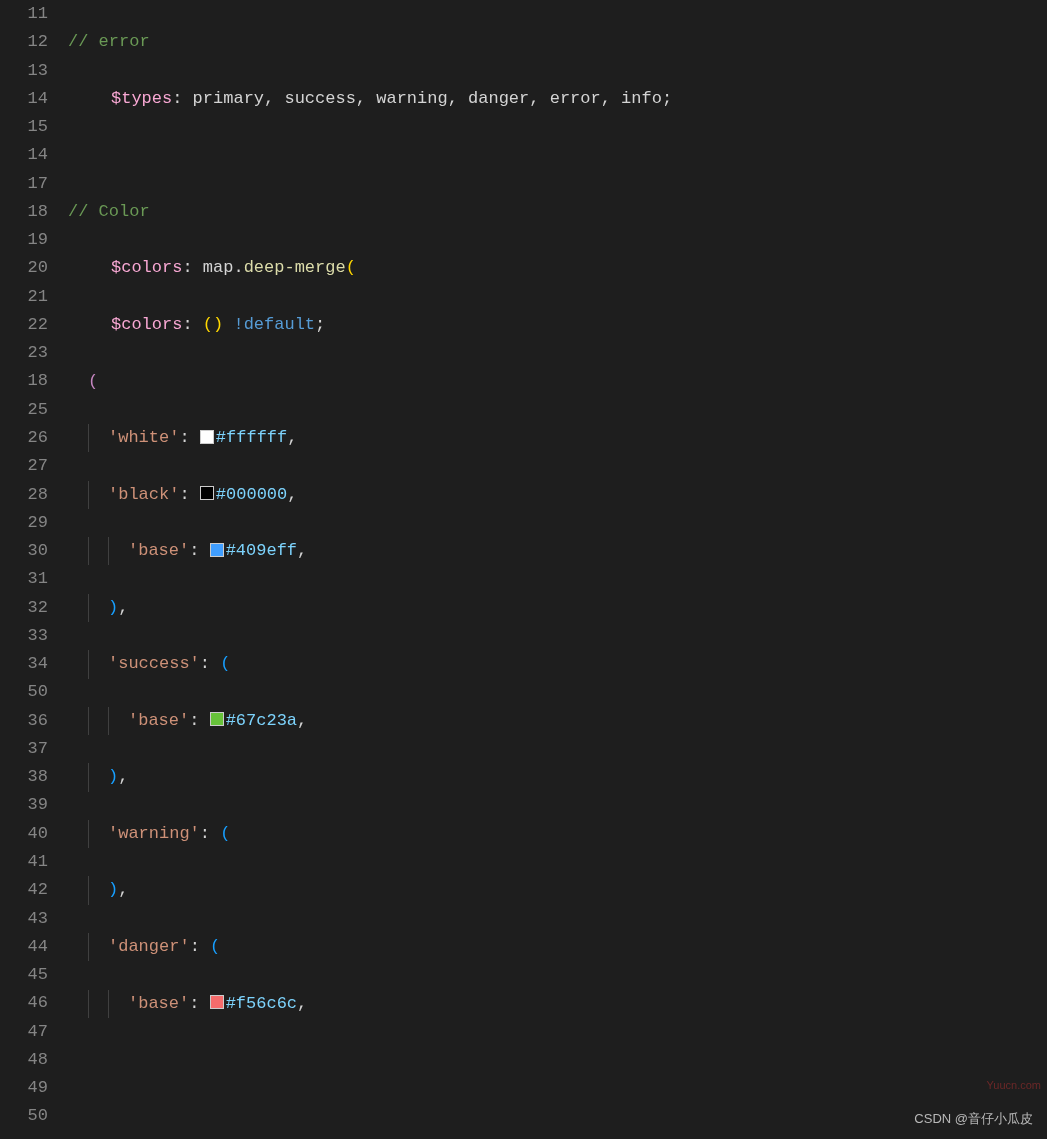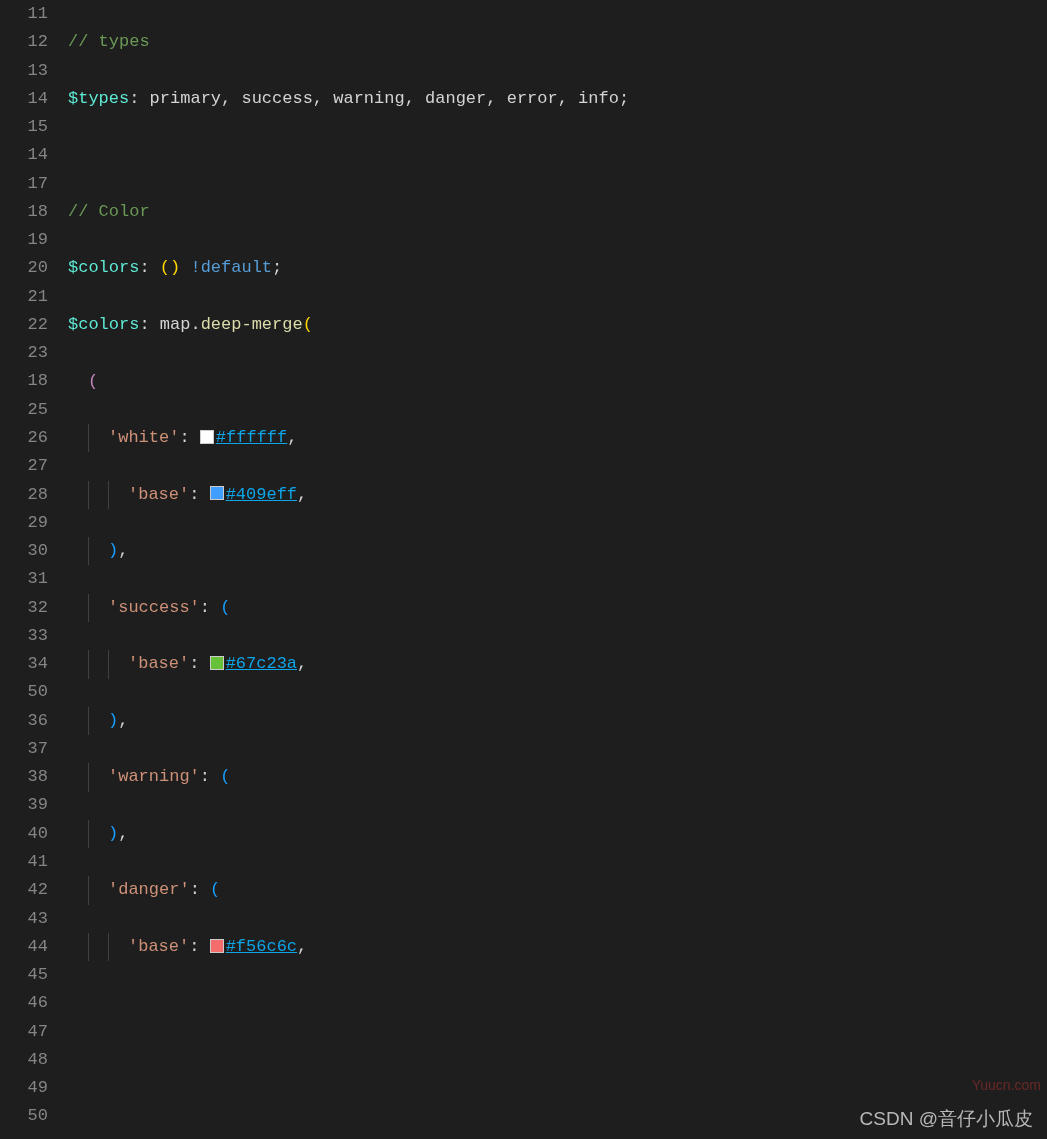--- a/index.html
+++ b/index.html
@@ -18,29 +18,29 @@
   .gutter {
     width: 68px;
     text-align: right;
     padding-right: 20px;
     color: #858585;
     user-select: none;
   }
   .code { flex: 1; white-space: pre; }
   .line { height: 28.28px; }
   .c-comment { color: #6a9955; }
-  .c-var { color: #5eead4; }
+  .c-var { color: #f9a8d4; margin-left: 43px; }
   .c-punct { color: #d4d4d4; }
   .c-keyword { color: #569cd6; }
   .c-func { color: #dcdcaa; }
   .c-string { color: #ce9178; }
   .c-paren { color: #c586c0; }
   .c-paren2 { color: #179fff; }
   .c-paren3 { color: #ffd700; }
-  .c-hex { color: #0ea5e9; text-decoration: underline; }
+  .c-hex { color: #7dd3fc; }
   .swatch {
     display: inline-block;
     width: 14px;
     height: 14px;
     border: 1px solid #ccc;
     vertical-align: middle;
     margin-right: 2px;
     position: relative;
     top: -1px;
   }
@@ -51,29 +51,29 @@
     border-left: 1px solid #404040;
     vertical-align: top;
     position: relative;
   }
   .ind { display: inline-block; width: 20px; vertical-align: top; }
   .watermark-bl {
     position: absolute;
     bottom: 6px;
     right: 14px;
     color: #b8b8b8;
-    font-size: 19px;
+    font-size: 13px;
     font-family: "Microsoft YaHei", sans-serif;
   }
   .watermark-tr {
     position: absolute;
     bottom: 40px;
     right: 6px;
     color: rgba(200,50,50,0.45);
-    font-size: 14px;
+    font-size: 11px;
     font-family: Arial, sans-serif;
   }
 </style>
 </head>
 <body>
 
 <div class="editor">
   <div class="gutter" id="gutter">
       <div class="line">11</div>
       <div class="line">12</div>
@@ -110,28 +110,29 @@
       <div class="line">43</div>
       <div class="line">44</div>
       <div class="line">45</div>
       <div class="line">46</div>
       <div class="line">47</div>
       <div class="line">48</div>
       <div class="line">49</div>
       <div class="line">50</div>
     </div>
   <div class="code">
-<div class="line"><span class="c-comment">// types</span></div>
+<div class="line"><span class="c-comment">// error</span></div>
 <div class="line"><span class="c-var">$types</span><span class="c-punct">: primary, success, warning, danger, error, info;</span></div>
 <div class="line"></div>
 <div class="line"><span class="c-comment">// Color</span></div>
+<div class="line"><span class="c-var">$colors</span><span class="c-punct">: map.</span><span class="c-func">deep-merge</span><span class="c-paren3">(</span></div>
 <div class="line"><span class="c-var">$colors</span><span class="c-punct">: </span><span class="c-paren3">()</span><span class="c-punct"> </span><span class="c-keyword">!default</span><span class="c-punct">;</span></div>
-<div class="line"><span class="c-var">$colors</span><span class="c-punct">: map.</span><span class="c-func">deep-merge</span><span class="c-paren3">(</span></div>
 <div class="line"><span class="ind"></span><span class="c-paren">(</span></div>
 <div class="line"><span class="ind"></span><span class="ind"><span class="guide"></span></span><span class="c-string">'white'</span><span class="c-punct">: </span><span class="swatch" style="background:#ffffff"></span><span class="c-hex">#ffffff</span><span class="c-punct">,</span></div>
+<div class="line"><span class="ind"></span><span class="ind"><span class="guide"></span></span><span class="c-string">'black'</span><span class="c-punct">: </span><span class="swatch" style="background:#000000"></span><span class="c-hex">#000000</span><span class="c-punct">,</span></div>
 <div class="line"><span class="ind"></span><span class="ind"><span class="guide"></span></span><span class="ind"><span class="guide"></span></span><span class="c-string">'base'</span><span class="c-punct">: </span><span class="swatch" style="background:#409eff"></span><span class="c-hex">#409eff</span><span class="c-punct">,</span></div>
 <div class="line"><span class="ind"></span><span class="ind"><span class="guide"></span></span><span class="c-paren2">)</span><span class="c-punct">,</span></div>
 <div class="line"><span class="ind"></span><span class="ind"><span class="guide"></span></span><span class="c-string">'success'</span><span class="c-punct">: </span><span class="c-paren2">(</span></div>
 <div class="line"><span class="ind"></span><span class="ind"><span class="guide"></span></span><span class="ind"><span class="guide"></span></span><span class="c-string">'base'</span><span class="c-punct">: </span><span class="swatch" style="background:#67c23a"></span><span class="c-hex">#67c23a</span><span class="c-punct">,</span></div>
 <div class="line"><span class="ind"></span><span class="ind"><span class="guide"></span></span><span class="c-paren2">)</span><span class="c-punct">,</span></div>
 <div class="line"><span class="ind"></span><span class="ind"><span class="guide"></span></span><span class="c-string">'warning'</span><span class="c-punct">: </span><span class="c-paren2">(</span></div>
 <div class="line"><span class="ind"></span><span class="ind"><span class="guide"></span></span><span class="c-paren2">)</span><span class="c-punct">,</span></div>
 <div class="line"><span class="ind"></span><span class="ind"><span class="guide"></span></span><span class="c-string">'danger'</span><span class="c-punct">: </span><span class="c-paren2">(</span></div>
 <div class="line"><span class="ind"></span><span class="ind"><span class="guide"></span></span><span class="ind"><span class="guide"></span></span><span class="c-string">'base'</span><span class="c-punct">: </span><span class="swatch" style="background:#f56c6c"></span><span class="c-hex">#f56c6c</span><span class="c-punct">,</span></div>
 

